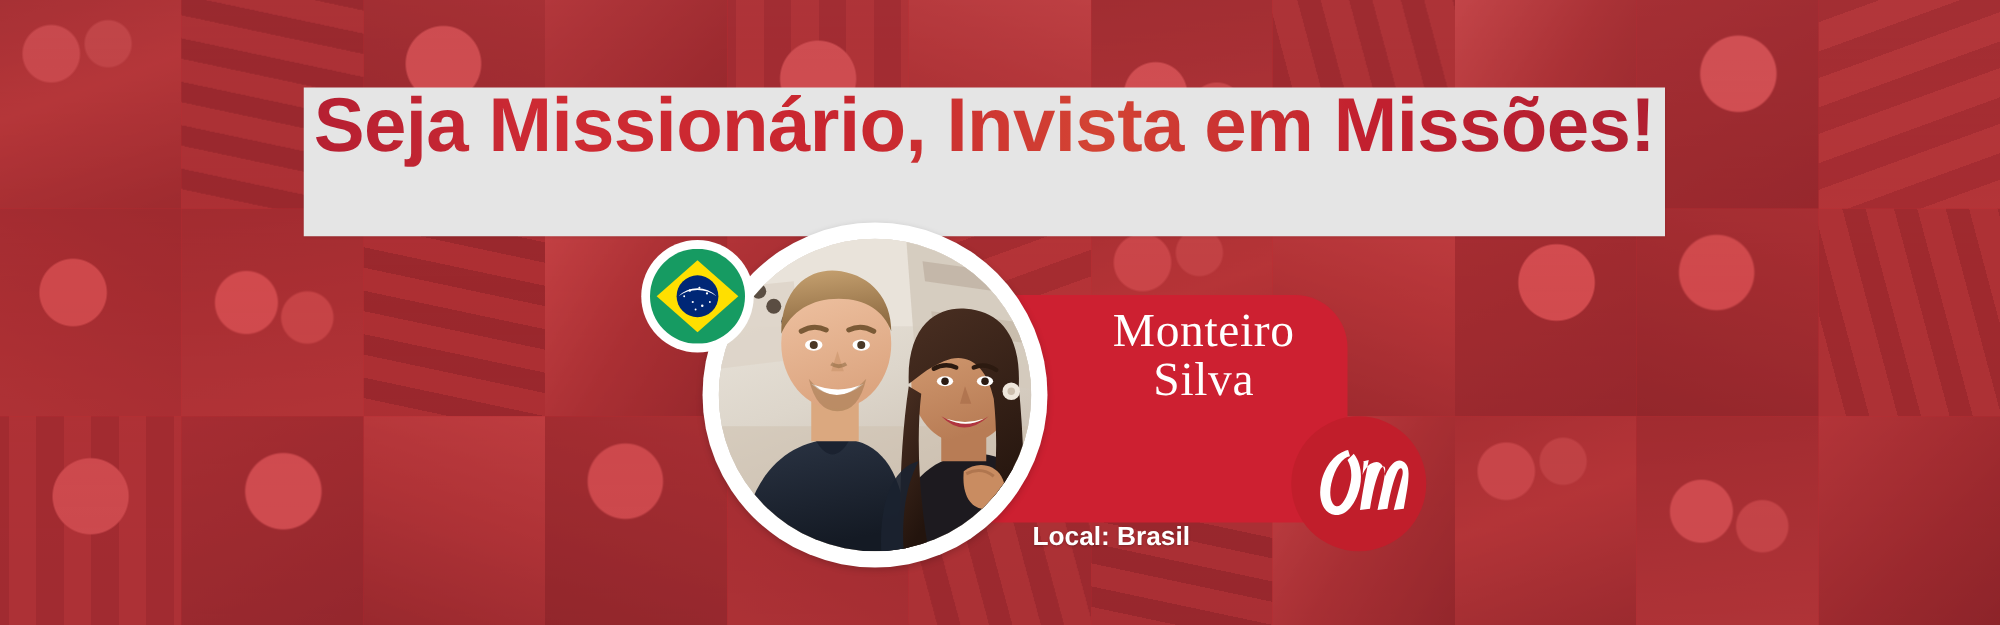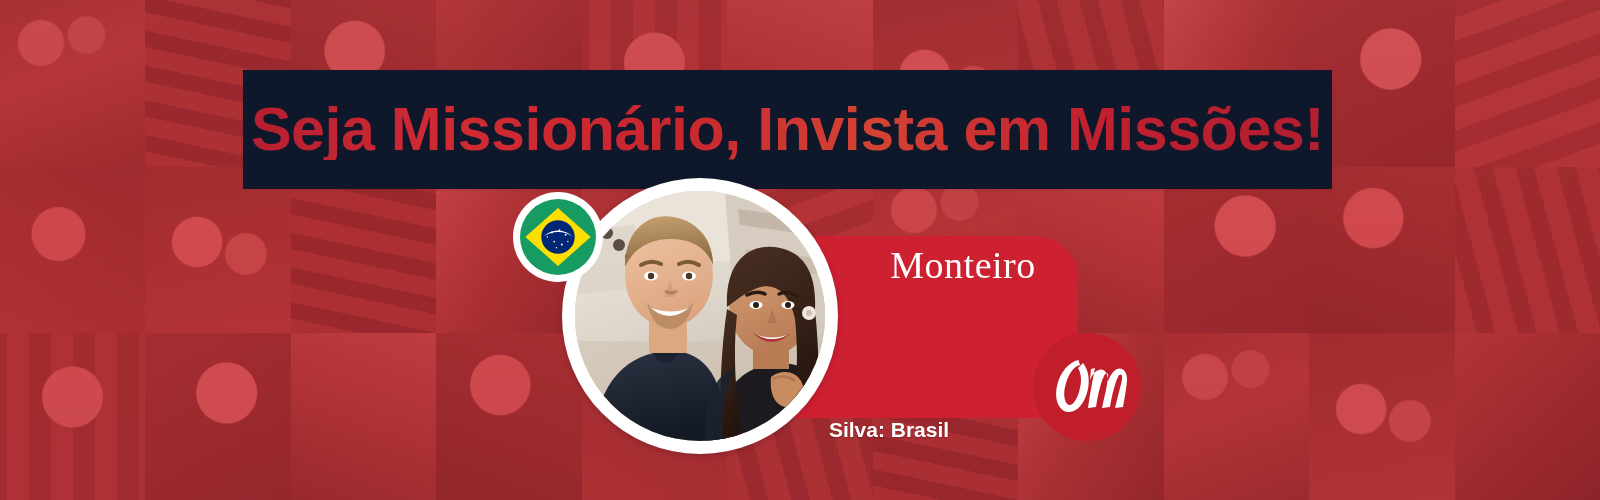--- a/index.html
+++ b/index.html
@@ -61,23 +61,22 @@
   .p11 { background: repeating-linear-gradient(-20deg,#b84c4a 0 20px,#d36c5c 20px 42px); }
   .p12 { background: radial-gradient(circle at 42% 42%, #eec5aa 0 17%, rgba(0,0,0,0) 18%), linear-gradient(210deg,#a83f40,#cf6557); }
 
   
   .headline-band {
     position: absolute;
     left: 243px;
     top: 70px;
     width: 1089px;
     height: 119px;
-    background: #0f172a;
+    background: #e5e5e5;
     display: flex;
-    align-items: center;
     justify-content: center;
     box-shadow: 0 1px 2px rgba(0,0,0,0.08);
   }
   .headline {
     font-size: 61px;
     font-weight: 700;
     letter-spacing: -0.5px;
     line-height: 1;
     white-space: nowrap;
     color: #c3202f;
@@ -294,24 +293,25 @@
   <div class="collage-tint"></div>
   <div class="collage-wash"></div>
 
   <div class="headline-band">
     <div class="headline">Seja Missionário, Invista em Missões!</div>
   </div>
 
   <div class="name-badge">
     <div class="name-badge-inner">
       <div class="fam-line2">Monteiro</div>
+      <div class="fam-line3">Silva</div>
     </div>
   </div>
 
-  <div class="local-text">Silva: Brasil</div>
+  <div class="local-text">Local: Brasil</div>
 
   <div class="om-logo">
     <svg width="80" height="62" viewBox="0 0 80 62">
       <g fill="#ffffff">
         <path d="M31.5 4 C22 6, 13 16, 10 30 C7 44, 12 55, 21 56 C30 57, 38 47, 41 33 C43 23, 41 13, 36 7 L31 12 C34 17, 35 24, 33 32 C31 42, 26 50, 22 49 C18 48, 16 40, 18 31 C21 18, 27 10, 33 9 Z"></path>
         <path d="M44 14 L52 12 C50 22, 47 38, 45 52 L53 51 C55 38, 58 26, 61 20 C63 16, 66 16, 65 22 C64 31, 61 42, 59 52 L67 51 C69 39, 72 27, 75 21 C77 17, 80 18, 79 24 L72 52 L80 51 C82 40, 84 29, 84 23 C84 15, 79 11, 74 13 C70 15, 67 20, 65 25 C65 17, 61 12, 56 14 C52 15, 49 19, 47 24 L48 13 Z" transform="translate(-4,0)"></path>
       </g>
     </svg>
   </div>
 

